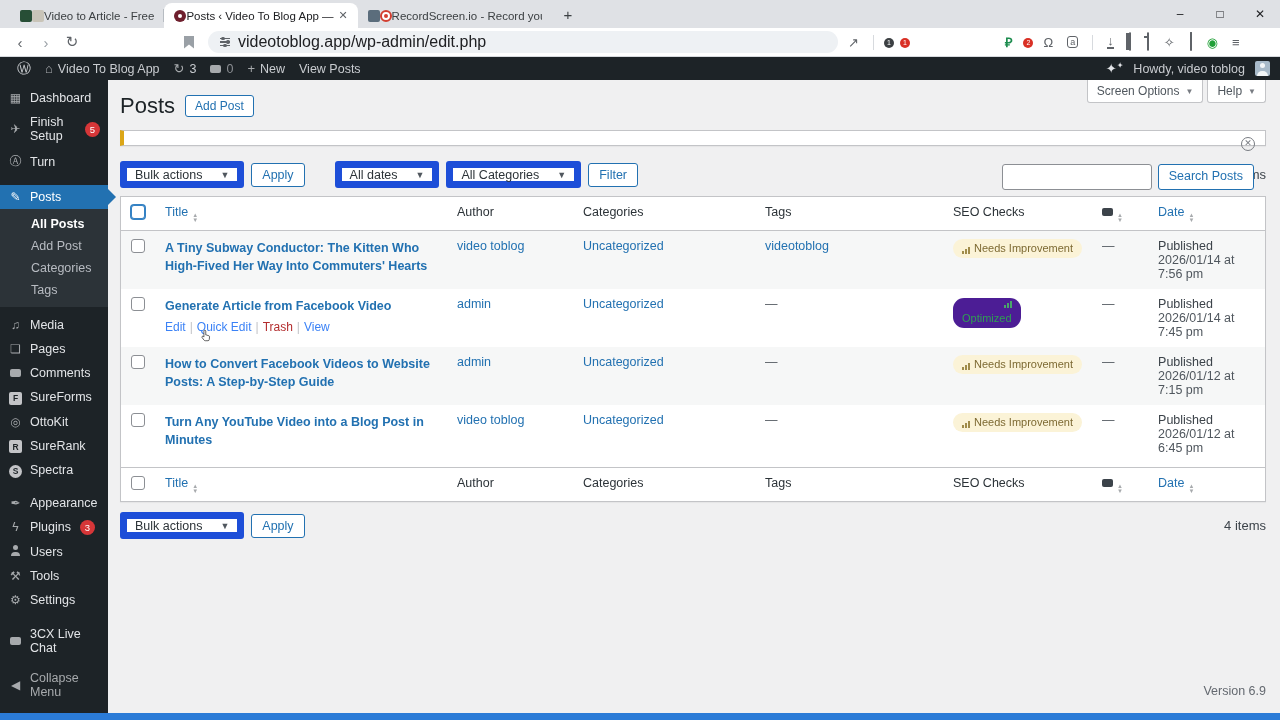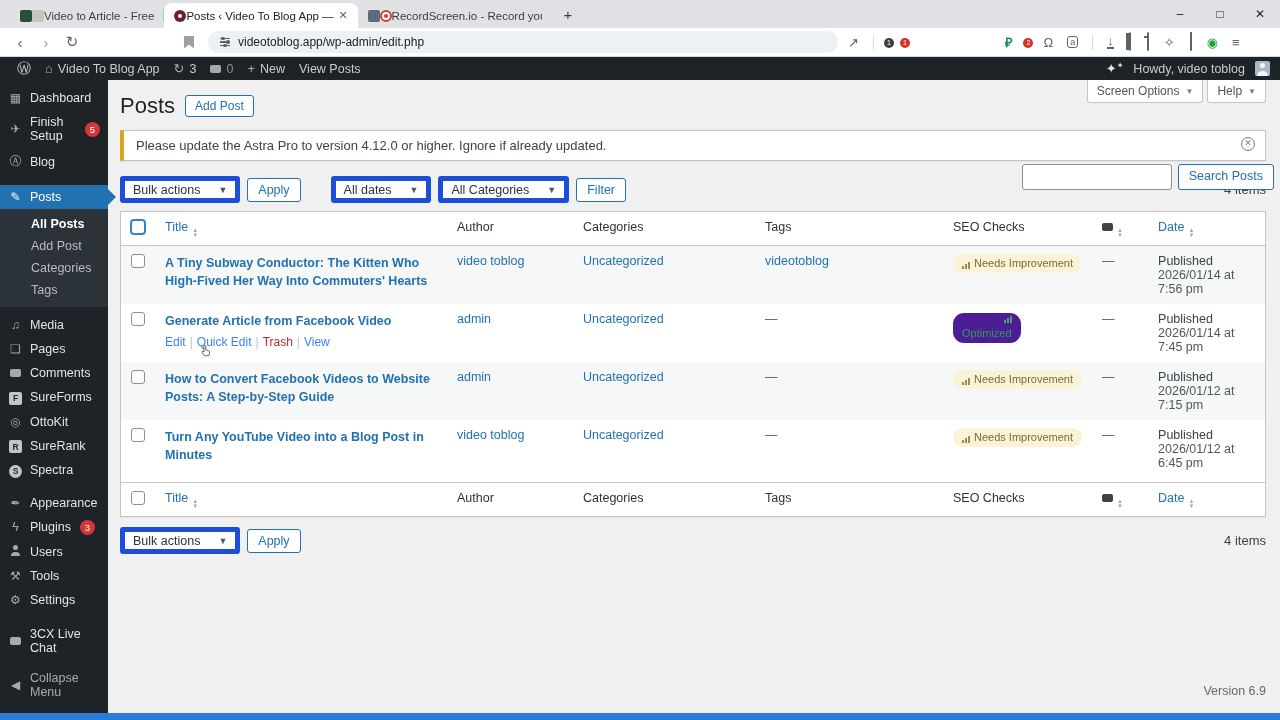--- a/index.html
+++ b/index.html
@@ -22,21 +22,21 @@
   .fav.rec::after { content:""; position:absolute; left:2px; top:2px; width:4px; height:4px; background:#d23f31; border-radius:50%; }
   .tab-close { font-size:11px; color:#5f6368; margin-left:2px; }
   .newtab { font-size:15px; color:#3c4043; padding:0 12px; align-self:center; }
   .win-controls { margin-left:auto; display:flex; align-self:flex-start; }
   .win-controls span { width:40px; height:27px; display:flex; align-items:center; justify-content:center; font-size:12px; color:#202124; }
 
   .btoolbar { height:29px; background:#ffffff; border-bottom:1px solid #d7dade; display:flex; align-items:center; padding:0 10px; gap:6px; }
   .navbtn { font-size:15px; color:#5f6368; width:20px; text-align:center; }
   .navbtn.dim { color:#9aa0a6; }
   .bookmark-flag { width:10px; height:13px; background:#9aa0a6; clip-path:polygon(0 0,100% 0,100% 100%,50% 70%,0 100%); margin:0 8px 0 96px; flex:none; }
-  .omnibox { width:630px; height:22px; background:#eef1f4; border-radius:12px; display:flex; align-items:center; gap:8px; padding:0 12px; font-size:12px; color:#202124; }
+  .omnibox { width:630px; height:22px; background:#eef1f4; border-radius:12px; display:flex; align-items:center; gap:8px; padding:0 12px; font-size:16px; color:#202124; }
   .tune { display:inline-flex; flex-direction:column; gap:2px; }
   .tune i { display:block; width:10px; height:1.5px; background:#5f6368; position:relative; }
   .tune i::after { content:""; position:absolute; top:-1px; width:3.5px; height:3.5px; border-radius:50%; background:#5f6368; }
   .tune i:nth-child(1)::after { left:1px; } .tune i:nth-child(2)::after { left:6px; } .tune i:nth-child(3)::after { left:3px; }
   .tb-ic { position:relative; font-size:13px; color:#5f6368; margin:0 4px; }
   .tb-div { width:1px; height:15px; background:#d7dade; margin:0 4px; }
   .ext-shield { position:relative; width:13px; height:14px; background:#e8710a; clip-path:polygon(0 0,100% 0,100% 60%,50% 100%,0 60%); }
   .ext-tri { position:relative; width:14px; height:13px; background:#3f3350; clip-path:polygon(50% 0,100% 100%,0 100%); }
   .wrapb { position:relative; margin:0 5px; }
   .mini-badge { position:absolute; right:-5px; top:-4px; min-width:10px; height:10px; border-radius:5px; background:#3c4043; color:#fff; font-size:7px; line-height:10px; text-align:center; padding:0 2px; }
@@ -98,26 +98,26 @@
 
   .notice { margin-top:11px; background:#fff; border:1px solid #c3c4c7; border-left:4px solid #dba617; padding:7px 40px 7px 12px; position:relative; box-shadow:0 1px 1px rgba(0,0,0,.04); }
   .notice-dismiss { position:absolute; right:10px; top:6px; width:14px; height:14px; border:1.5px solid #787c82; border-radius:50%; color:#787c82; font-size:9px; line-height:11px; text-align:center; }
 
   .views { margin-top:22px; }
   .views a { color:#2271b1; text-decoration:none; }
   .views .cur { color:#000; font-weight:bold; }
   .views .cnt { color:#50575e; font-weight:normal; }
   .views .pipe { color:#c3c4c7; margin:0 5px; }
 
-  .searchbox { position:absolute; top:84px; right:6px; display:flex; gap:6px; }
+  .searchbox { position:absolute; top:84px; right:26px; display:flex; gap:6px; }
   .searchbox input { width:150px; height:26px; border:1px solid #8c8f94; border-radius:3px; background:#fff; padding:0 6px; font-size:13px; }
   .btn-secondary { border:1px solid #2271b1; color:#2271b1; background:#fff; border-radius:3px; padding:4px 10px; font-size:12.5px; white-space:nowrap; }
 
   .tablenav { margin-top:15px; display:flex; align-items:center; gap:7px; }
-  .selbox { height:27px; background:#fff; border:5px solid #1d4ed8; border-radius:3px; display:flex; align-items:center; gap:18px; padding:0 8px; font-size:12.5px; color:#2c3338; }
+  .selbox { height:27px; background:#fff; border:7px solid #1d4ed8; border-radius:3px; display:flex; align-items:center; gap:18px; padding:0 8px; font-size:12.5px; color:#2c3338; }
   .selbox .car { font-size:9px; color:#50575e; }
   .items-count { margin-left:auto; color:#3c434a; }
 
   
   table.posts { width:100%; margin-top:8px; border:1px solid #c3c4c7; border-collapse:separate; border-spacing:0; background:#fff; box-shadow:0 1px 1px rgba(0,0,0,.04); }
   .posts th, .posts td { text-align:left; vertical-align:top; padding:8px 10px; font-size:12.5px; font-weight:normal; color:#2c3338; }
   .posts thead th { border-bottom:1px solid #c3c4c7; }
   .posts tfoot th { border-top:1px solid #c3c4c7; }
   .posts tr.striped td { background:#f6f7f7; }
   .col-check { width:34px; } .col-title { width:292px; } .col-author { width:126px; } .col-cats { width:182px; }
@@ -252,21 +252,21 @@
       <span class="ic">▦</span>
       <span>Dashboard</span>
     </div>
     <div class="mi">
       <span class="ic">✈</span>
       <span>Finish Setup</span>
       <span class="rbadge">5</span>
     </div>
     <div class="mi">
       <span class="ic">Ⓐ</span>
-      <span>Blog</span>
+      <span>Turn</span>
     </div>
     <div class="menu-gap"></div>
     <div class="mi active">
       <span class="ic">✎</span>
       <span>Posts</span>
     </div>
     <div class="sub">
       <div class="smi current">All Posts</div>
       <div class="smi">Add Post</div>
       <div class="smi">Categories</div>
@@ -346,21 +346,20 @@
         <span class="car">▼</span>
       </span>
     </div>
 
     <div class="h1row">
       <h1>Posts</h1>
       <span class="add-post-btn">Add Post</span>
     </div>
 
     <div class="notice">
-      <span>Please update the Astra Pro to version 4.12.0 or higher. Ignore if already updated.</span>
       <span class="notice-dismiss">✕</span>
     </div>
 
 
     <div class="searchbox">
       <input type="text" style="">
       <span class="btn-secondary">Search Posts</span>
     </div>
 
     <div class="tablenav">

